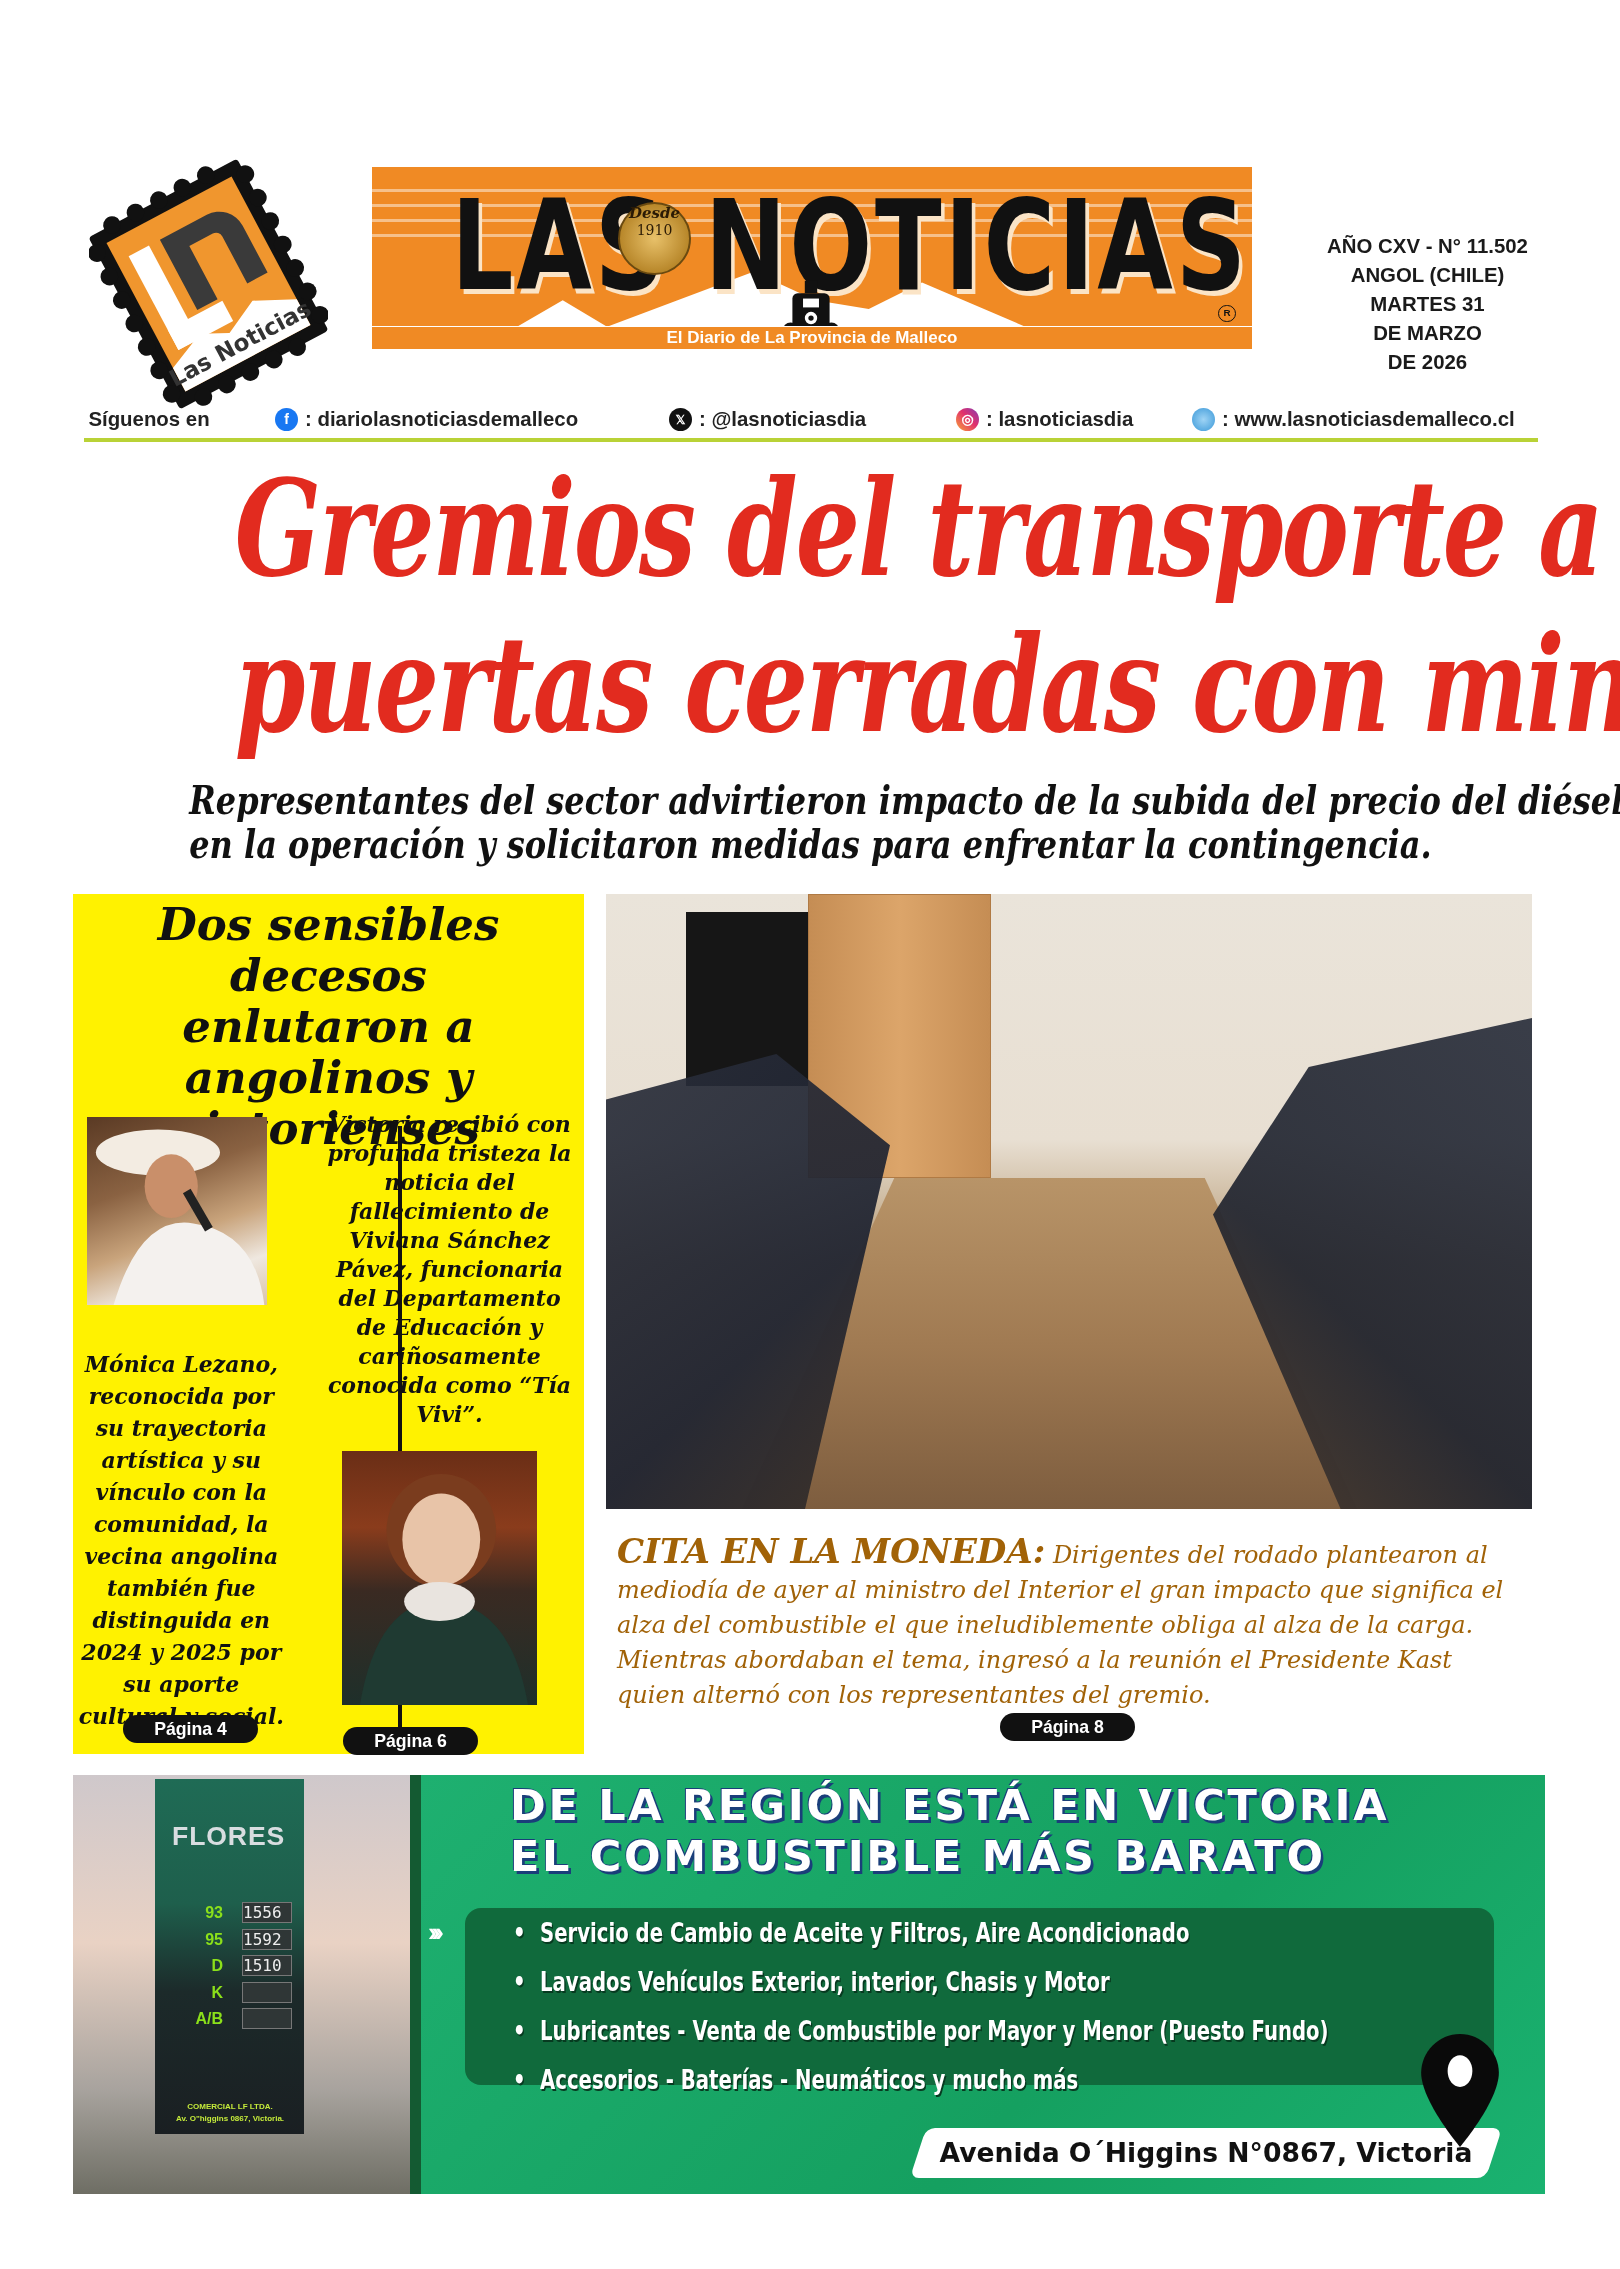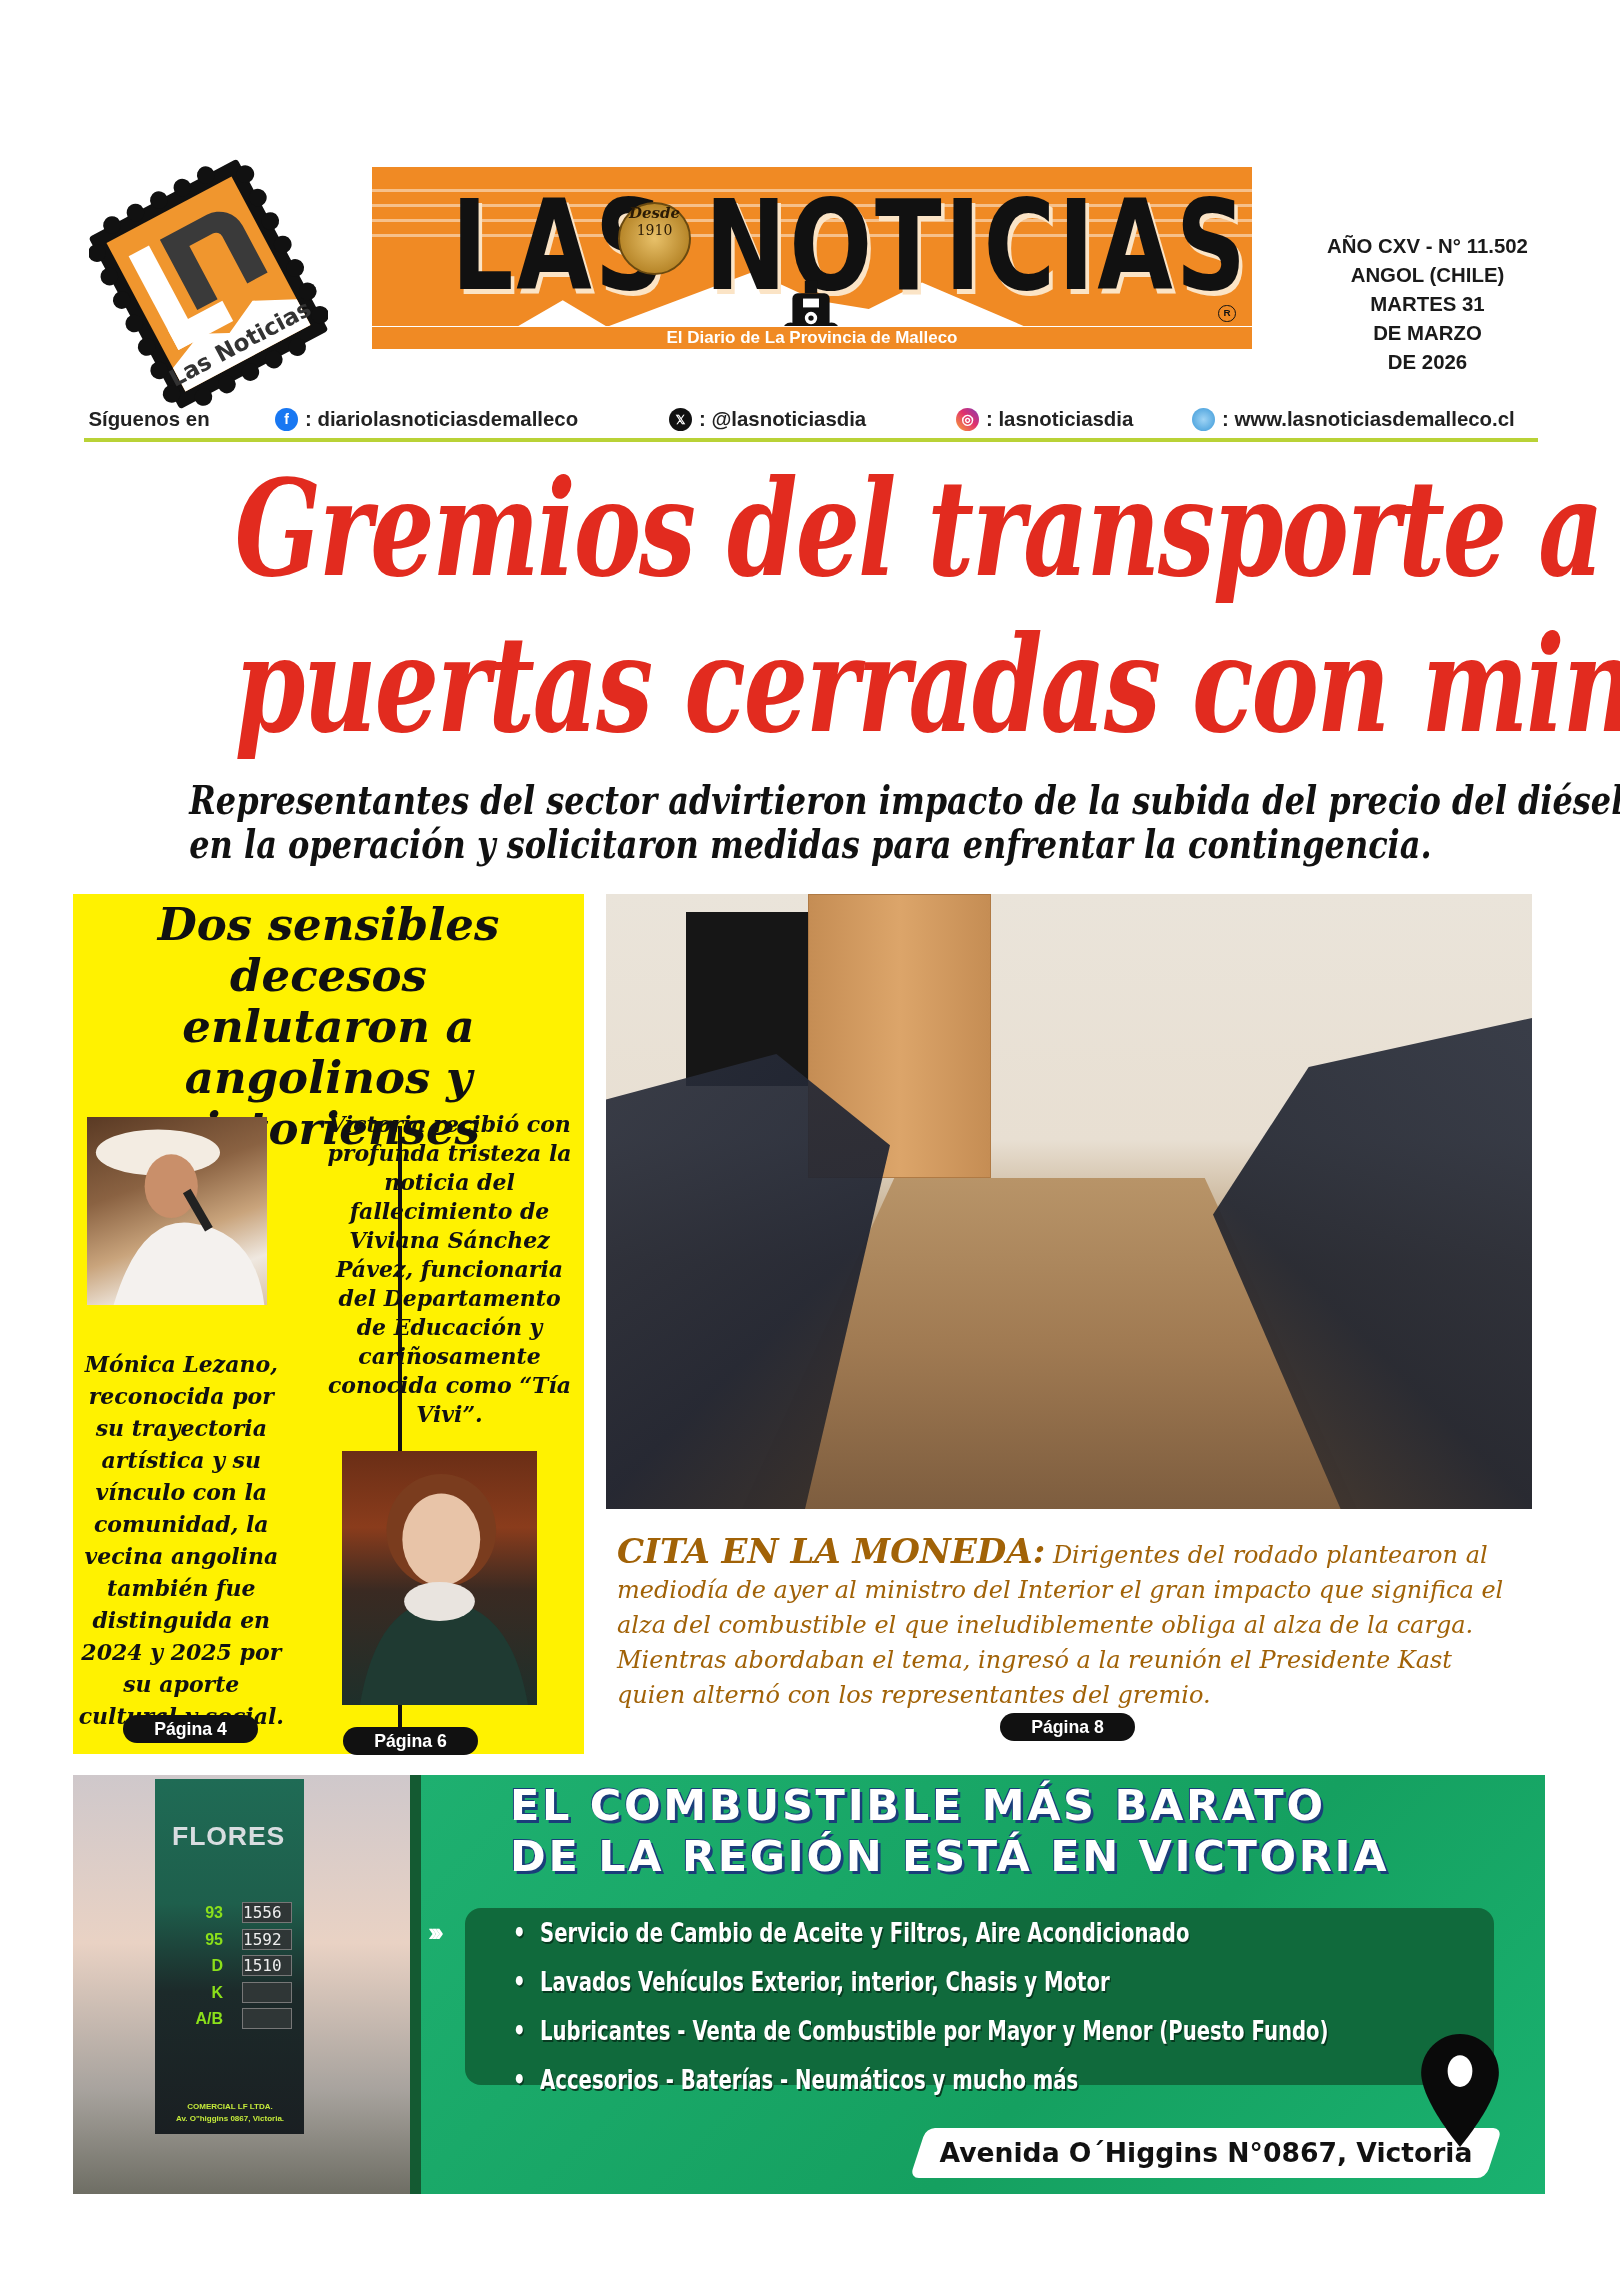--- a/index.html
+++ b/index.html
@@ -260,22 +260,22 @@
       <span class="val"></span>
     </div>
     <div class="foot">
       <div>COMERCIAL LF LTDA.</div>
       <div>Av. O"higgins 0867, Victoria.</div>
     </div>
   </div>
   <div class="ad-stripe"></div>
   <div class="ad-main">
     <div class="ad-headline">
+      <div>DE LA REGIÓN ESTÁ EN VICTORIA</div>
       <div>EL COMBUSTIBLE MÁS BARATO</div>
-      <div>DE LA REGIÓN ESTÁ EN VICTORIA</div>
     </div>
     <div class="ad-arrows">›››</div>
     <div class="ad-list">
       <ul>
         <li>Servicio de Cambio de Aceite y Filtros, Aire Acondicionado</li>
         <li>Lavados Vehículos Exterior, interior, Chasis y Motor</li>
         <li>Lubricantes - Venta de Combustible por Mayor y Menor (Puesto Fundo)</li>
         <li>Accesorios - Baterías - Neumáticos y mucho más</li>
       </ul>
     </div>

